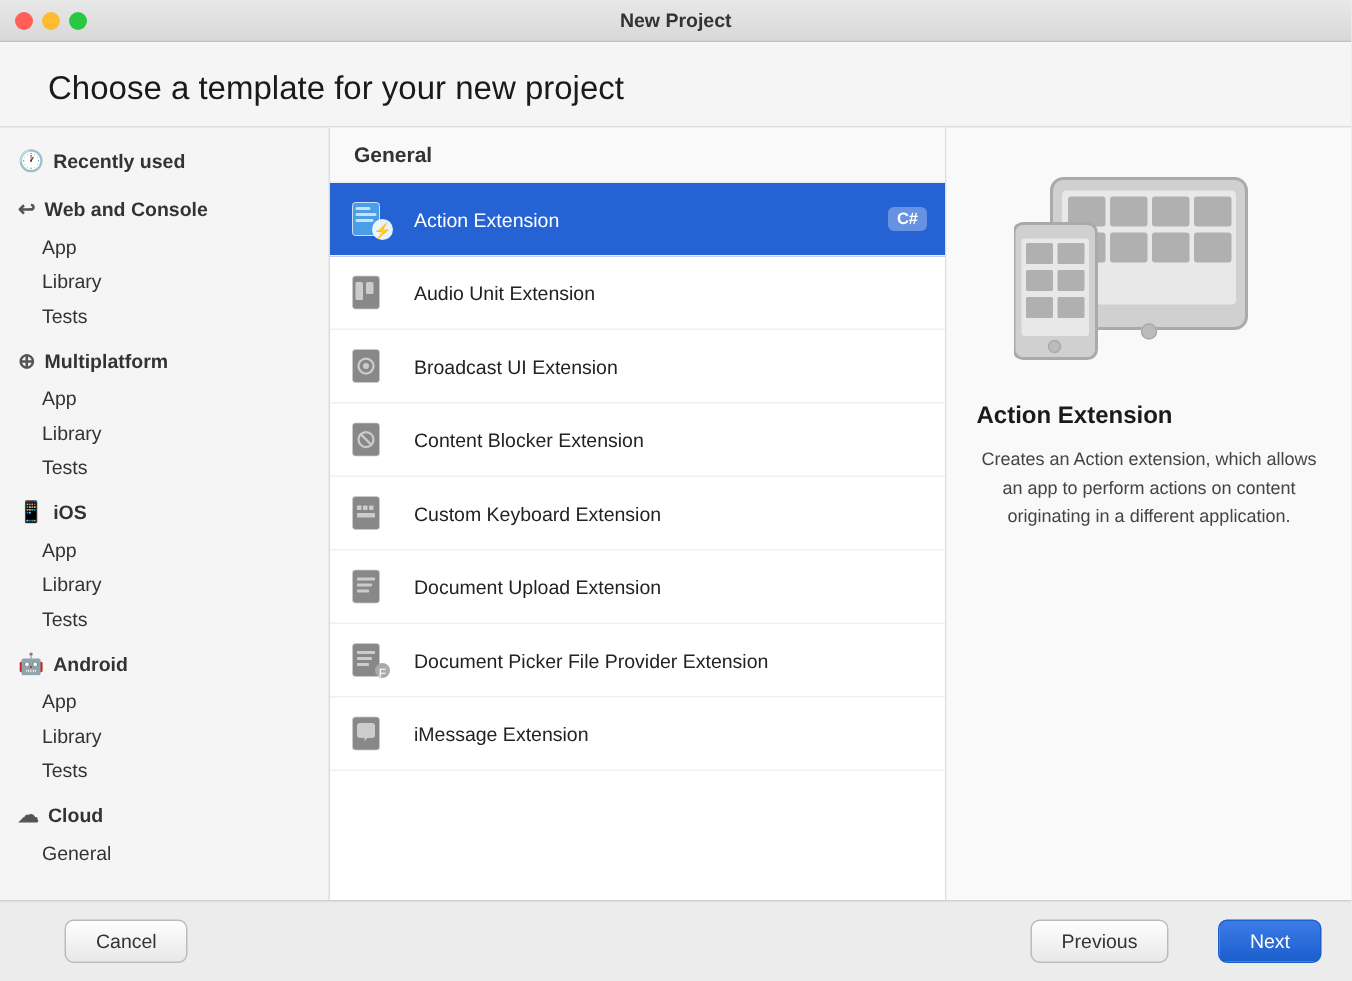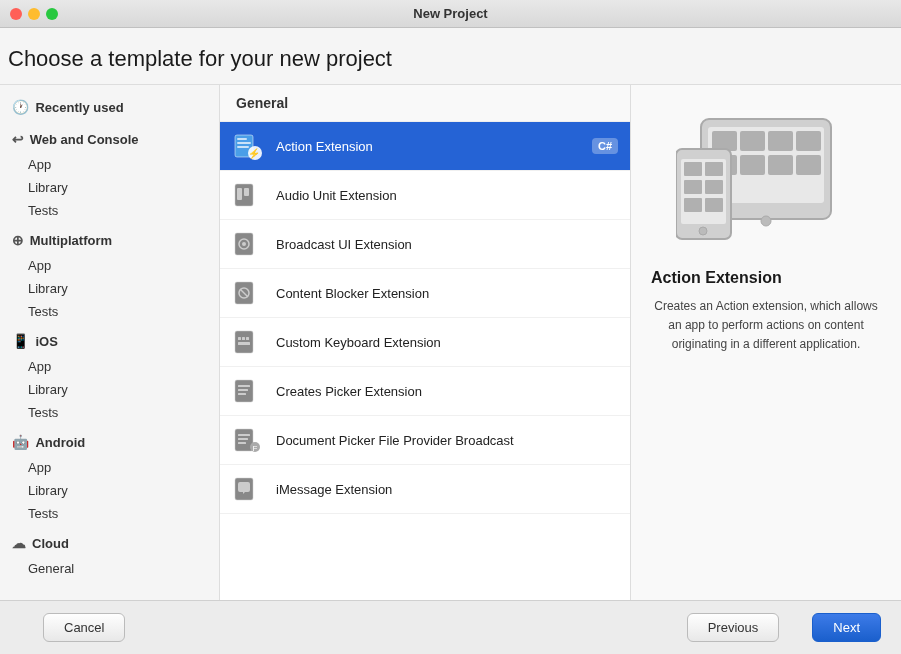--- a/index.html
+++ b/index.html
@@ -39,21 +39,21 @@
       border-radius: 50%;
       border: none;
       cursor: pointer;
     }
     .btn-close { background: #ff5f57; }
     .btn-min { background: #febc2e; }
     .btn-max { background: #28c840; }
 
     .main-header {
       background: #f5f5f5;
-      padding: 18px 24px 12px 8px;
+      padding: 18px 24px 12px 32px;
       border-bottom: 1px solid #ddd;
     }
     .main-header h1 {
       font-size: 22px;
       font-weight: 400;
       color: #1a1a1a;
     }
 
     .content-area {
       display: flex;
@@ -374,35 +374,35 @@
 
       <div class="template-item">
         <div class="template-icon">
           <svg viewBox="0 0 30 30" fill="none" xmlns="http://www.w3.org/2000/svg">
             <rect x="2" y="4" width="18" height="22" rx="2" fill="#888" stroke="#ccc" stroke-width="0.5"></rect>
             <rect x="5" y="9" width="12" height="2" rx="0.5" fill="#ccc"></rect>
             <rect x="5" y="13" width="10" height="2" rx="0.5" fill="#ccc"></rect>
             <rect x="5" y="17" width="8" height="2" rx="0.5" fill="#ccc"></rect>
           </svg>
         </div>
-        <span class="template-name">Creates Picker Extension</span>
+        <span class="template-name">Document Upload Extension</span>
       </div>
 
       <div class="template-item">
         <div class="template-icon">
           <svg viewBox="0 0 30 30" fill="none" xmlns="http://www.w3.org/2000/svg">
             <rect x="2" y="4" width="18" height="22" rx="2" fill="#888" stroke="#ccc" stroke-width="0.5"></rect>
             <rect x="5" y="9" width="12" height="2" rx="0.5" fill="#ccc"></rect>
             <rect x="5" y="13" width="10" height="2" rx="0.5" fill="#ccc"></rect>
             <rect x="5" y="17" width="8" height="2" rx="0.5" fill="#ccc"></rect>
             <circle cx="22" cy="22" r="5" fill="#aaa"></circle>
             <text x="22" y="26" text-anchor="middle" font-size="8" fill="#fff">F</text>
           </svg>
         </div>
-        <span class="template-name">Document Picker File Provider Broadcast</span>
+        <span class="template-name">Document Picker File Provider Extension</span>
       </div>
 
       <div class="template-item">
         <div class="template-icon">
           <svg viewBox="0 0 30 30" fill="none" xmlns="http://www.w3.org/2000/svg">
             <rect x="2" y="4" width="18" height="22" rx="2" fill="#888" stroke="#ccc" stroke-width="0.5"></rect>
             <path d="M5 10 Q5 8 7 8 L15 8 Q17 8 17 10 L17 16 Q17 18 15 18 L12 18 L10 20 L10 18 L7 18 Q5 18 5 16Z" fill="#ccc"></path>
           </svg>
         </div>
         <span class="template-name">iMessage Extension</span>

